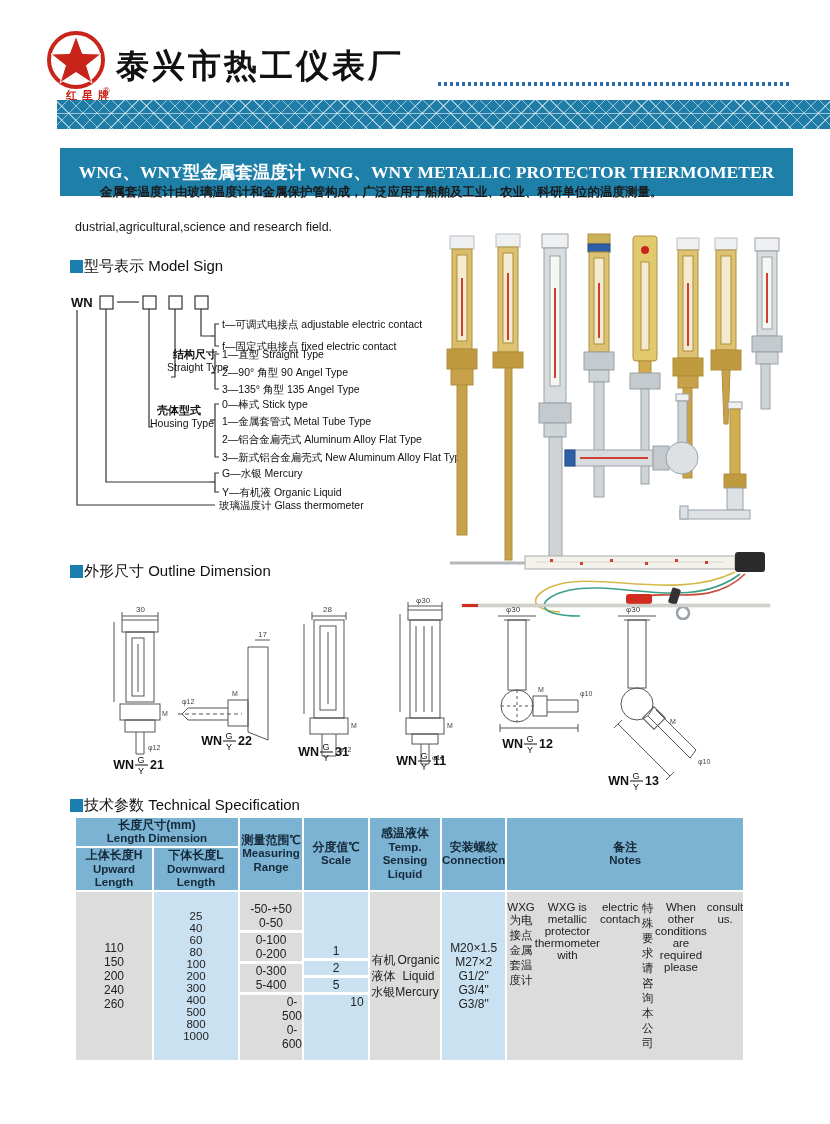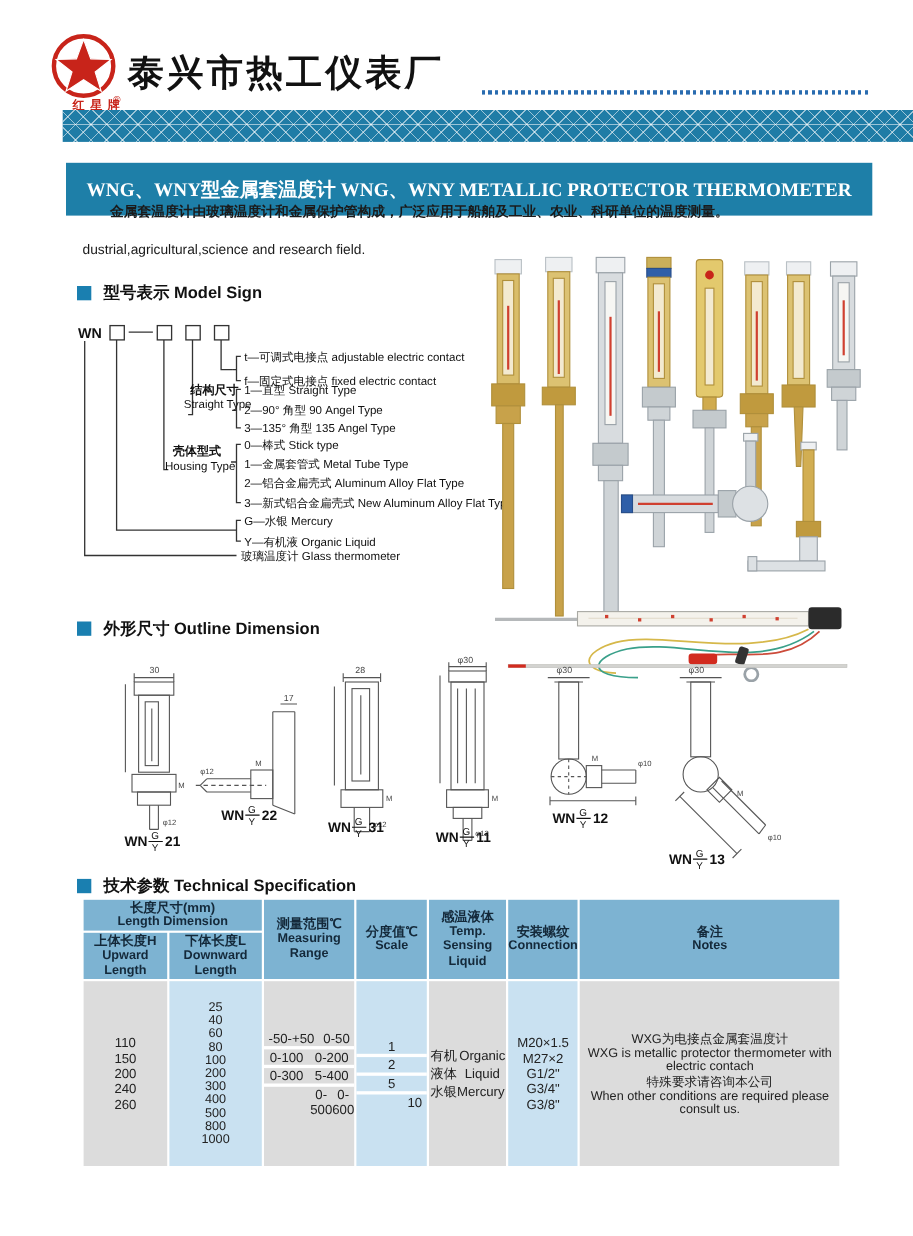--- a/index.html
+++ b/index.html
@@ -18,33 +18,33 @@
           linear-gradient(transparent 13px,rgba(255,255,255,.55) 13px 14px,transparent 14px);}
   
   .titlebar{position:absolute;left:60px;top:148px;width:733px;height:48px;background:#1e7fa8;
             color:#fff;font-family:"Liberation Serif",serif;font-weight:bold;font-size:17.5px;
             display:flex;align-items:center;justify-content:center;white-space:nowrap;}
   
   .intro-cn{position:absolute;left:75px;top:184px;width:710px;font-size:12.5px;font-weight:bold;color:#1a1a1a;text-indent:2em;}
   .intro-en1{position:absolute;left:75px;top:202px;width:715px;font-size:12.5px;color:#1a1a1a;text-indent:1.6em;}
   .intro-en2{position:absolute;left:75px;top:220px;width:715px;font-size:12.5px;color:#1a1a1a;}
   
-  .sec{position:absolute;font-size:15px;font-weight:bold;color:#111;display:flex;align-items:center;gap:11px;}
+  .sec{position:absolute;font-size:15px;font-weight:normal;color:#111;display:flex;align-items:center;gap:1px;}
   .sec .sq{width:13px;height:13px;background:#1a7fb0;display:inline-block;}
   
   table.spec{position:absolute;left:74px;top:816px;border-collapse:separate;border-spacing:2px;table-layout:fixed;}
   table.spec th,table.spec td{padding:0;margin:0;vertical-align:middle;text-align:center;}
   table.spec th{background:#7db3d2;color:#14293a;font-size:12px;line-height:1.2;font-weight:bold;}
   table.spec th .en{font-weight:bold;font-size:11.5px;}
   td.gray{background:#dcdcdc;} td.blue{background:#c9e1f1;}
   .vstack{display:flex;flex-direction:column;justify-content:space-around;height:100%;font-size:12px;color:#222;}
-  .grp{flex:1;display:flex;flex-direction:row;justify-content:space-around;border-bottom:3px solid #fff;}
+  .grp{flex:1;display:flex;flex-direction:column;justify-content:space-around;border-bottom:3px solid #fff;}
   .grp:last-child{border-bottom:none;margin-left:42px;}
   .liq{display:flex;flex-direction:row;justify-content:center;font-size:12px;line-height:1.35;}
-  .notes{display:flex;flex-direction:column;justify-content:flex-start;height:100%;font-size:11.5px;color:#222;}
+  .notes{display:flex;flex-direction:row;justify-content:flex-start;height:100%;font-size:11.5px;color:#222;}
   
   svg text{font-family:"Liberation Sans",sans-serif;}
 </style>
 </head>
 <body>
 
 <div class="page">
 
   <svg class="logo" viewBox="0 0 64 74">
     <circle cx="30" cy="32" r="27" fill="none" stroke="#c8241a" stroke-width="4"></circle>

